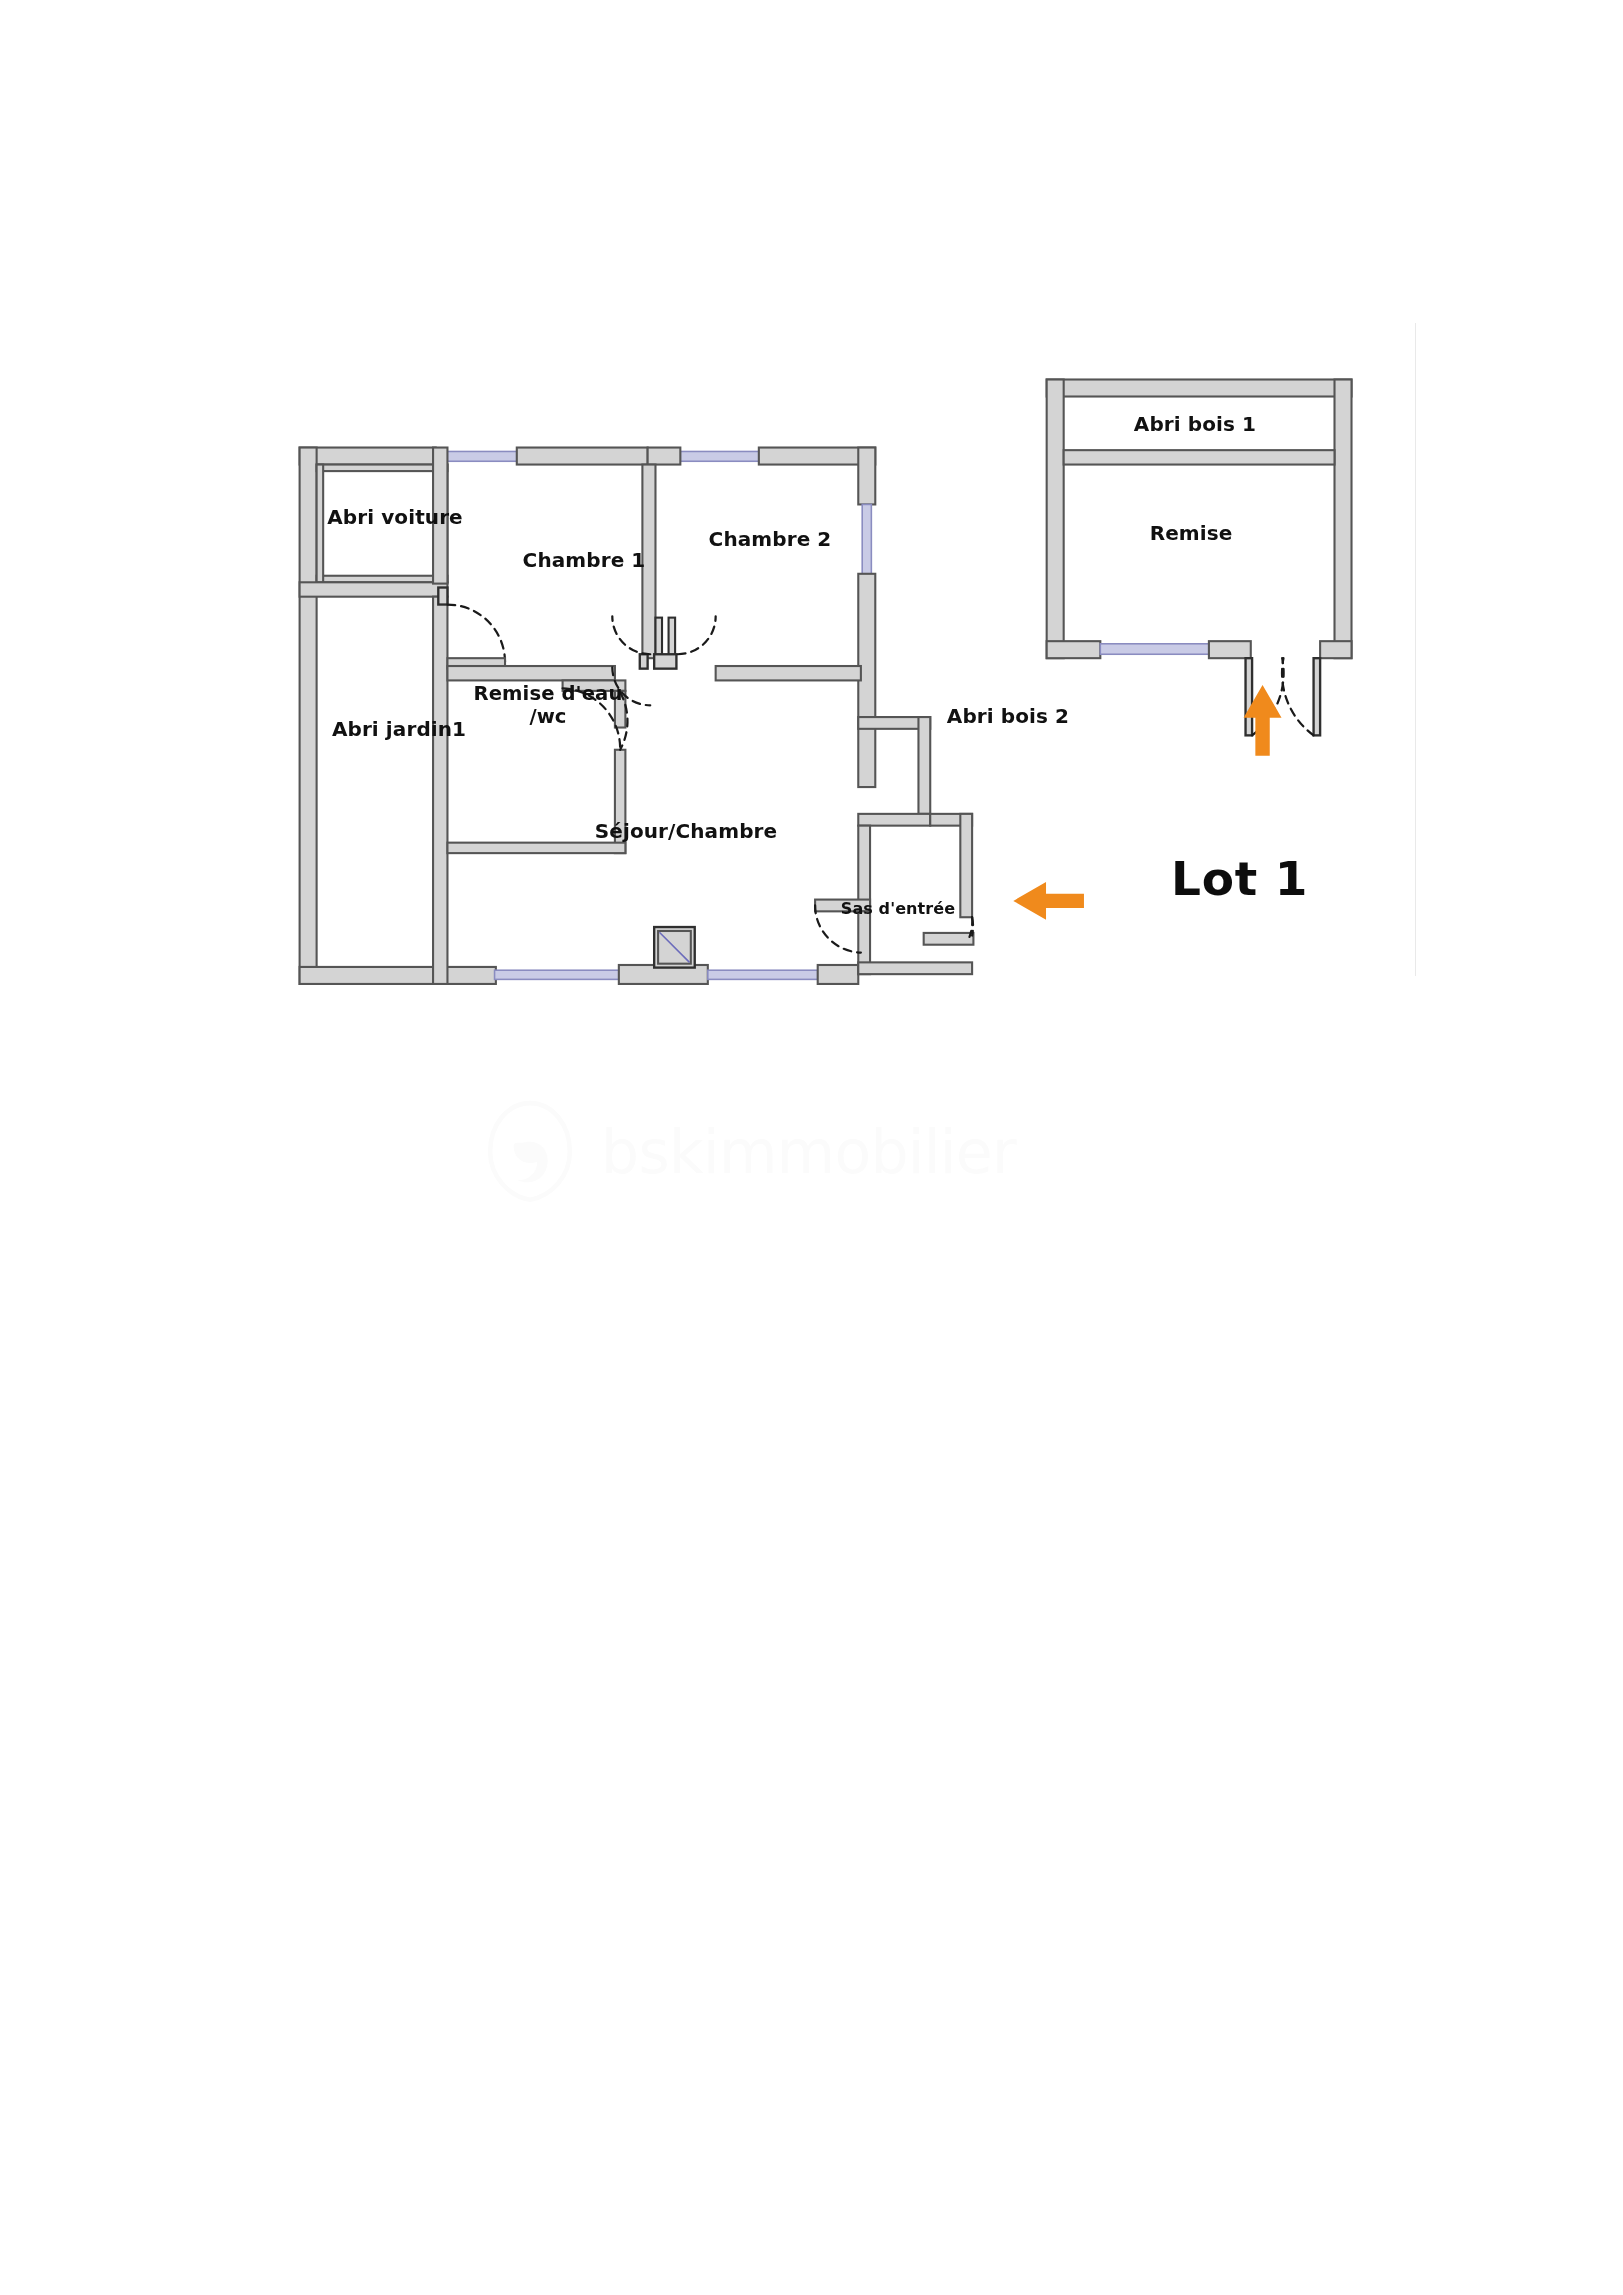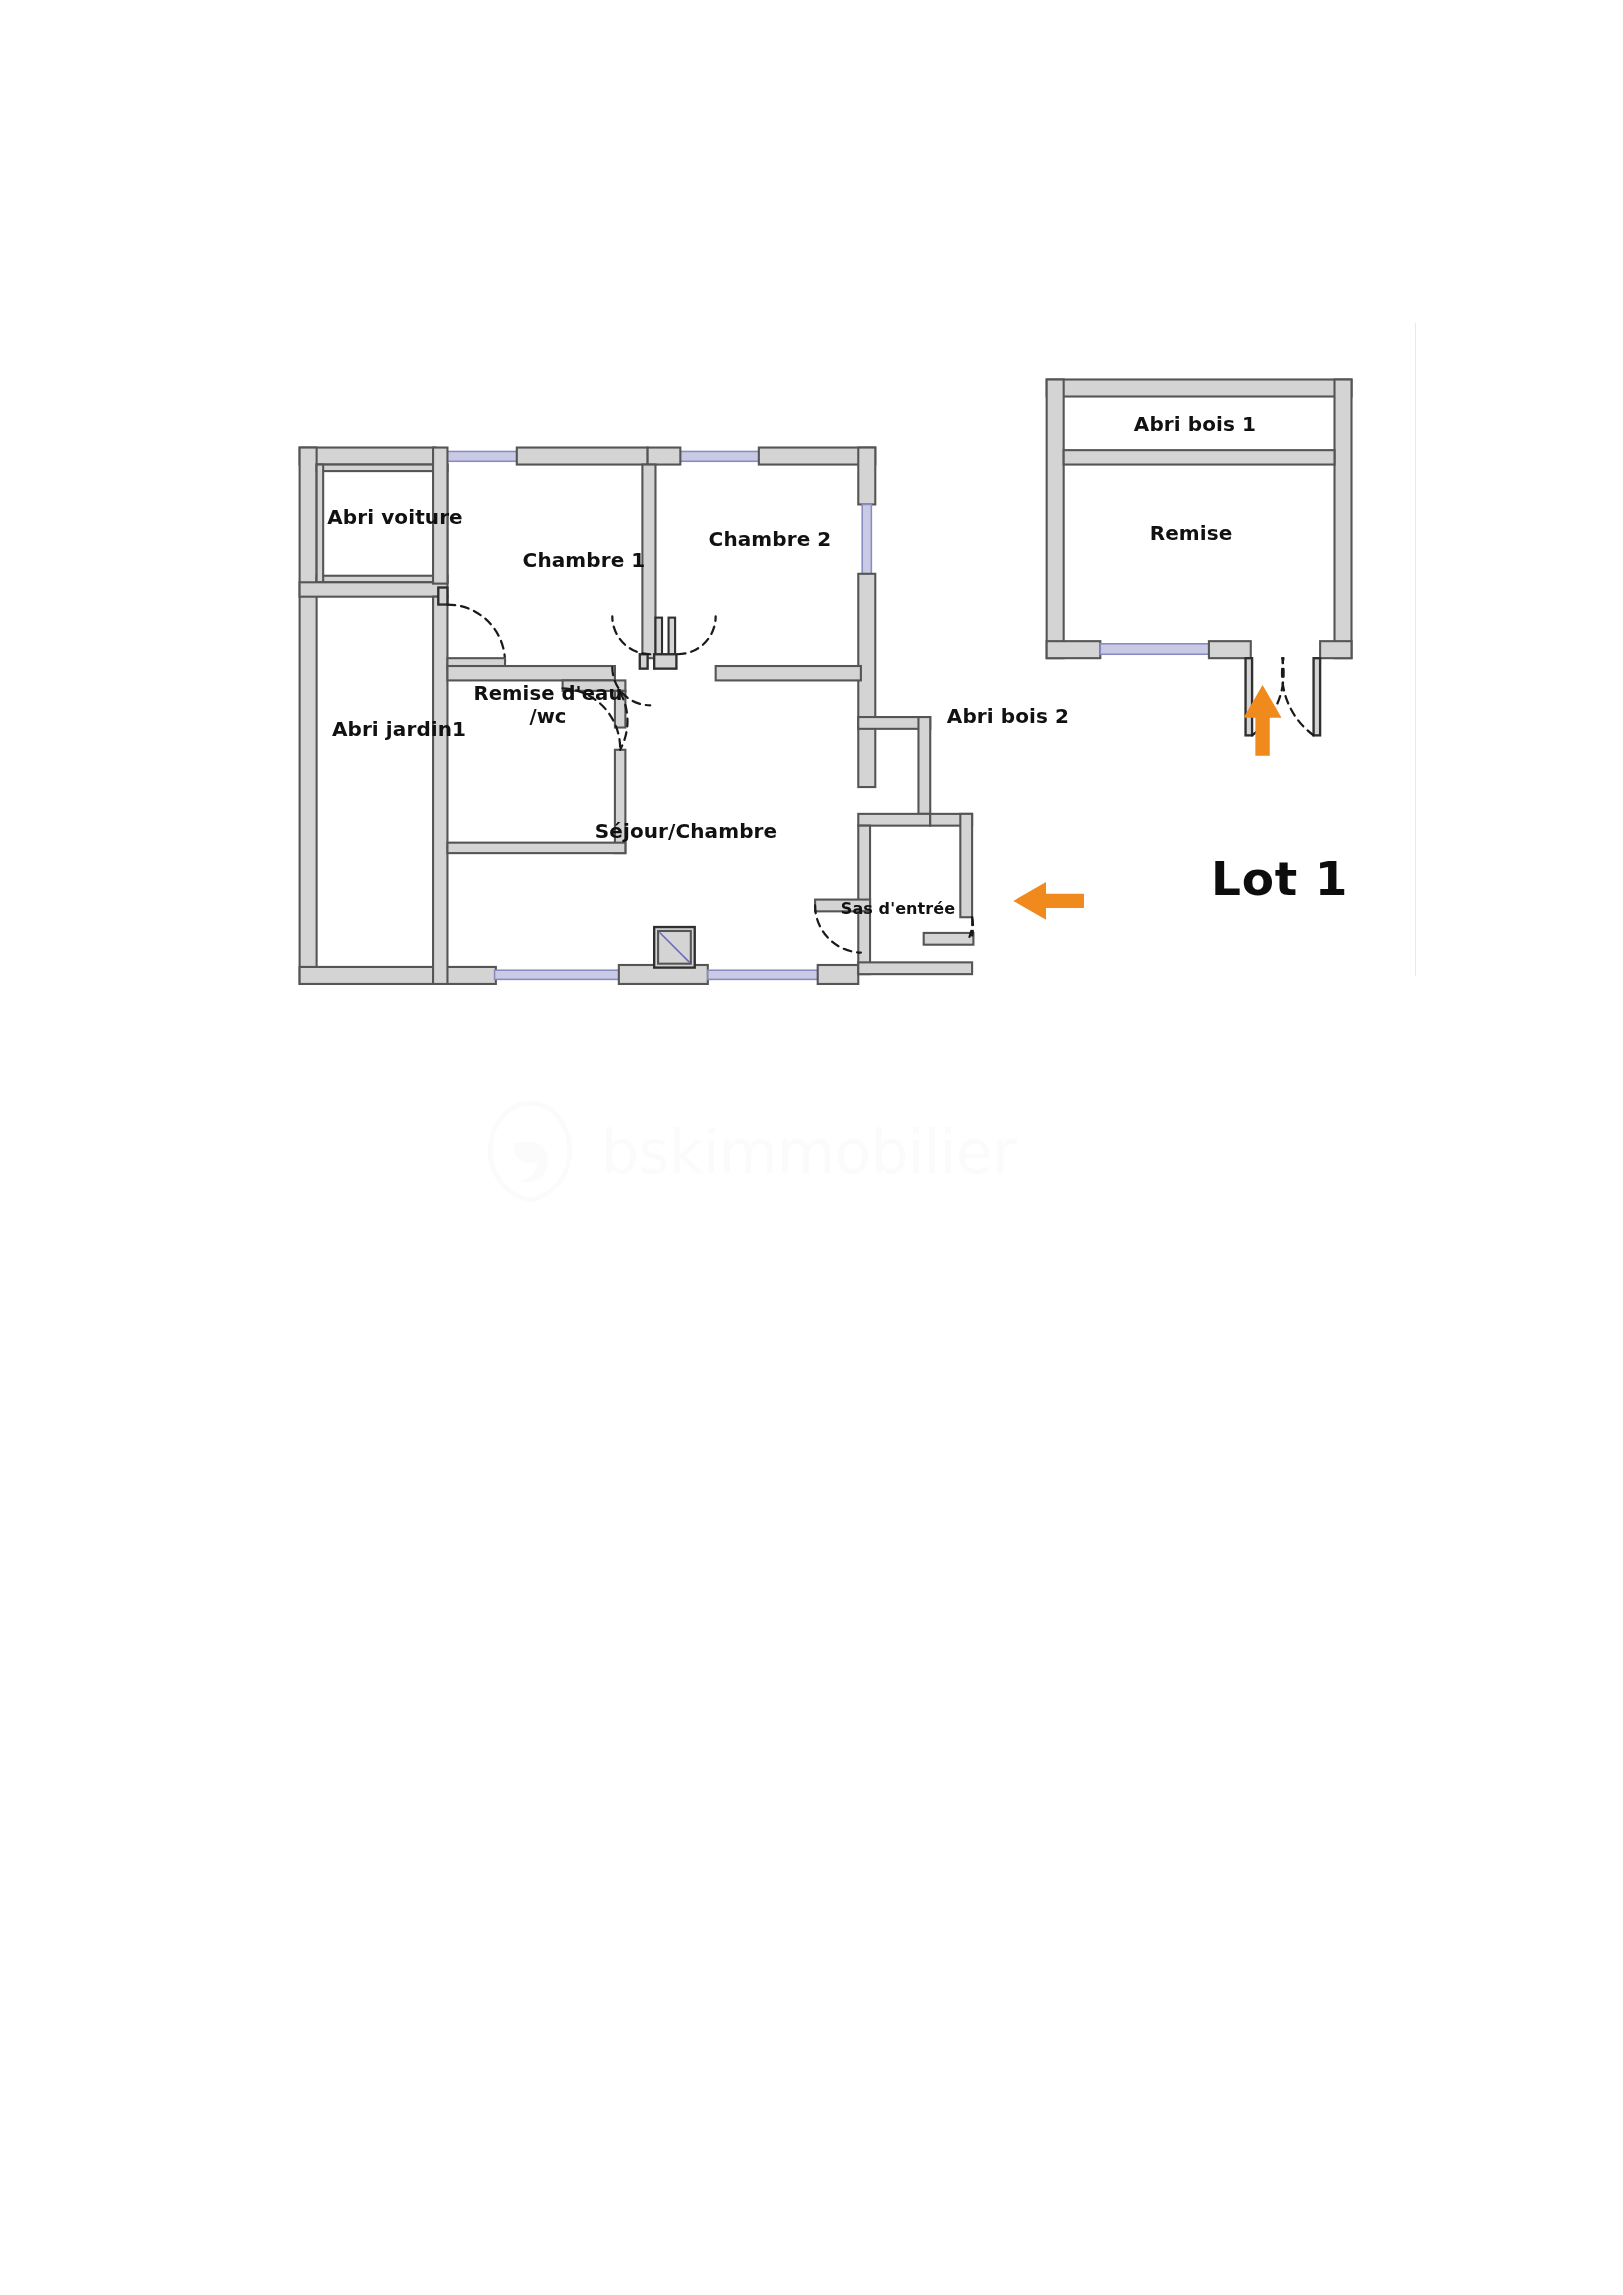--- a/index.html
+++ b/index.html
@@ -39,21 +39,20 @@
   .lbl-lg { font-size: 20px; }
   .lbl-md { font-size: 19.6px; }
   .lbl-sm { font-size: 16px; margin-top: 20px; }
   .lot-label {
     position: absolute;
     font-size: 47px;
     font-weight: bold;
     color: #0d0d0d;
     white-space: nowrap;
     letter-spacing: 0.7px;
-    margin-left: 40px;
   }
   .label-twoline {
     text-align: center;
     line-height: 1.18;
   }
   #watermark {
     position: absolute;
     left: 481px;
     top: 1094px;
     width: 674px;

